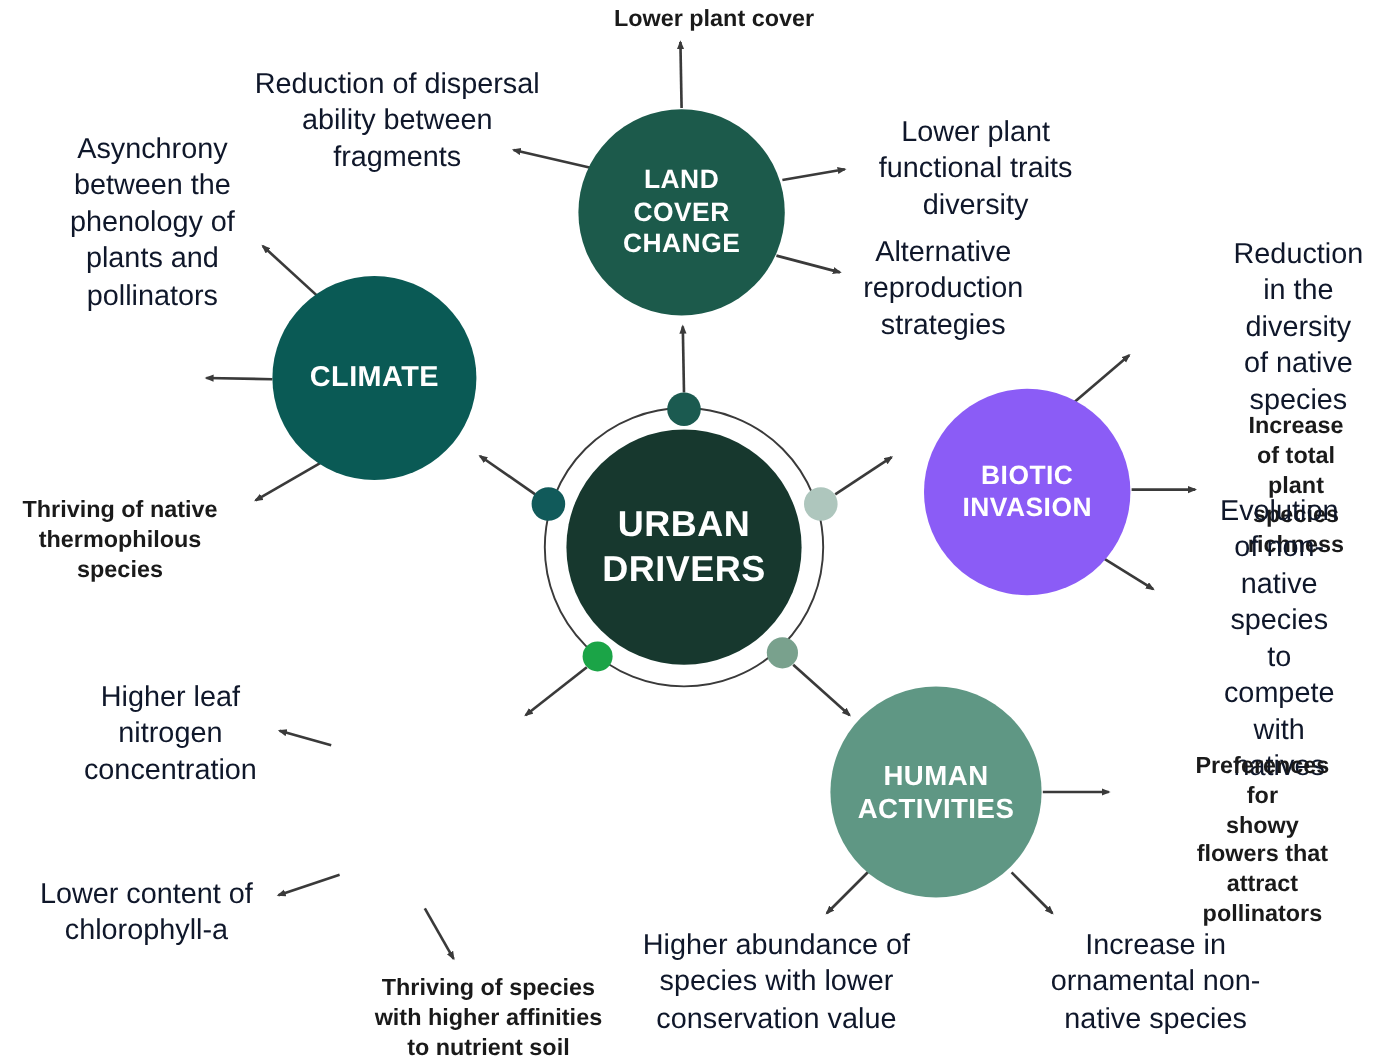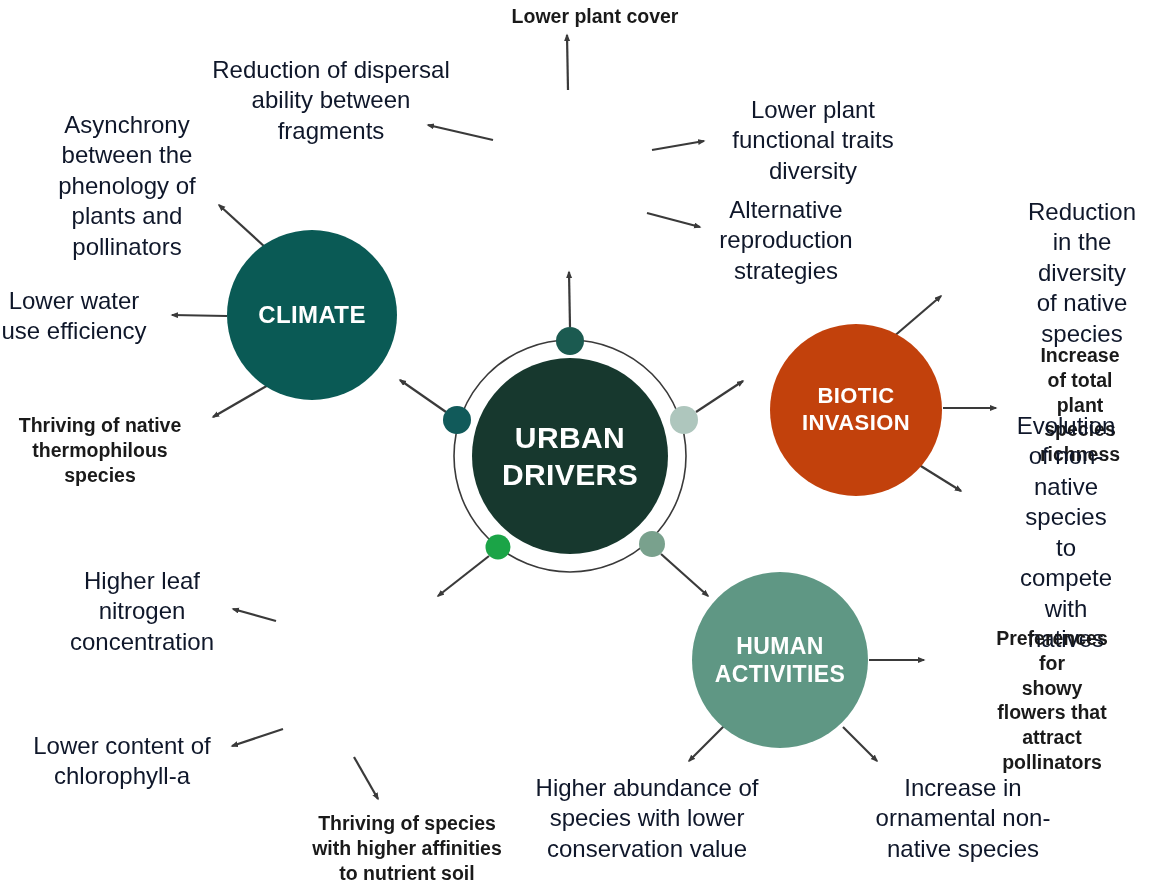--- a/index.html
+++ b/index.html
@@ -89,22 +89,25 @@
 
       <line x1="869" y1="660" x2="924" y2="660" marker-end="url(#ah)"></line>
       <line x1="724" y1="726" x2="689" y2="761" marker-end="url(#ah)"></line>
       <line x1="843" y1="727" x2="877" y2="761" marker-end="url(#ah)"></line>
     </g>
   </svg>
 
   <div class="node node-center" style="background-color: rgb(23, 56, 46);">URBAN
 DRIVERS</div>
 
+  <div class="node node-land" style="background-color: rgb(28, 90, 75);">LAND
+COVER
+CHANGE</div>
   <div class="node node-climate" style="background-color: rgb(10, 90, 85);">CLIMATE</div>
-  <div class="node node-biotic" style="background-color: #c2410c;">BIOTIC
+  <div class="node node-biotic" style="background-color: #8b5cf6;">BIOTIC
 INVASION</div>
   <div class="node node-human" style="background-color: rgb(95, 151, 132);">HUMAN
 ACTIVITIES</div>
 
   <div class="dot dot-top" style="background-color: rgb(27, 90, 80);"></div>
   <div class="dot dot-left" style="background-color: rgb(17, 90, 90);"></div>
   <div class="dot dot-right" style="background-color: rgb(174, 198, 189);"></div>
   <div class="dot dot-bl" style="background-color: rgb(27, 164, 71);"></div>
   <div class="dot dot-br" style="background-color: rgb(121, 161, 141);"></div>
 
@@ -116,22 +119,20 @@
 functional traits
 diversity</div>
   <div class="out-label lbl-reproduction">Alternative
 reproduction
 strategies</div>
   <div class="out-label lbl-asynchrony">Asynchrony
 between the
 phenology of
 plants and
 pollinators</div>
-  <div class="out-label lbl-water">Lower water
-use efficiency</div>
   <div class="out-label bold lbl-thermophilous">Thriving of native
 thermophilous
 species</div>
   <div class="out-label lbl-native-div">Reduction in the
 diversity of native
 species</div>
   <div class="out-label bold lbl-richness">Increase of total
 plant species
 richness</div>
   <div class="out-label lbl-evolution">Evolution of non-

